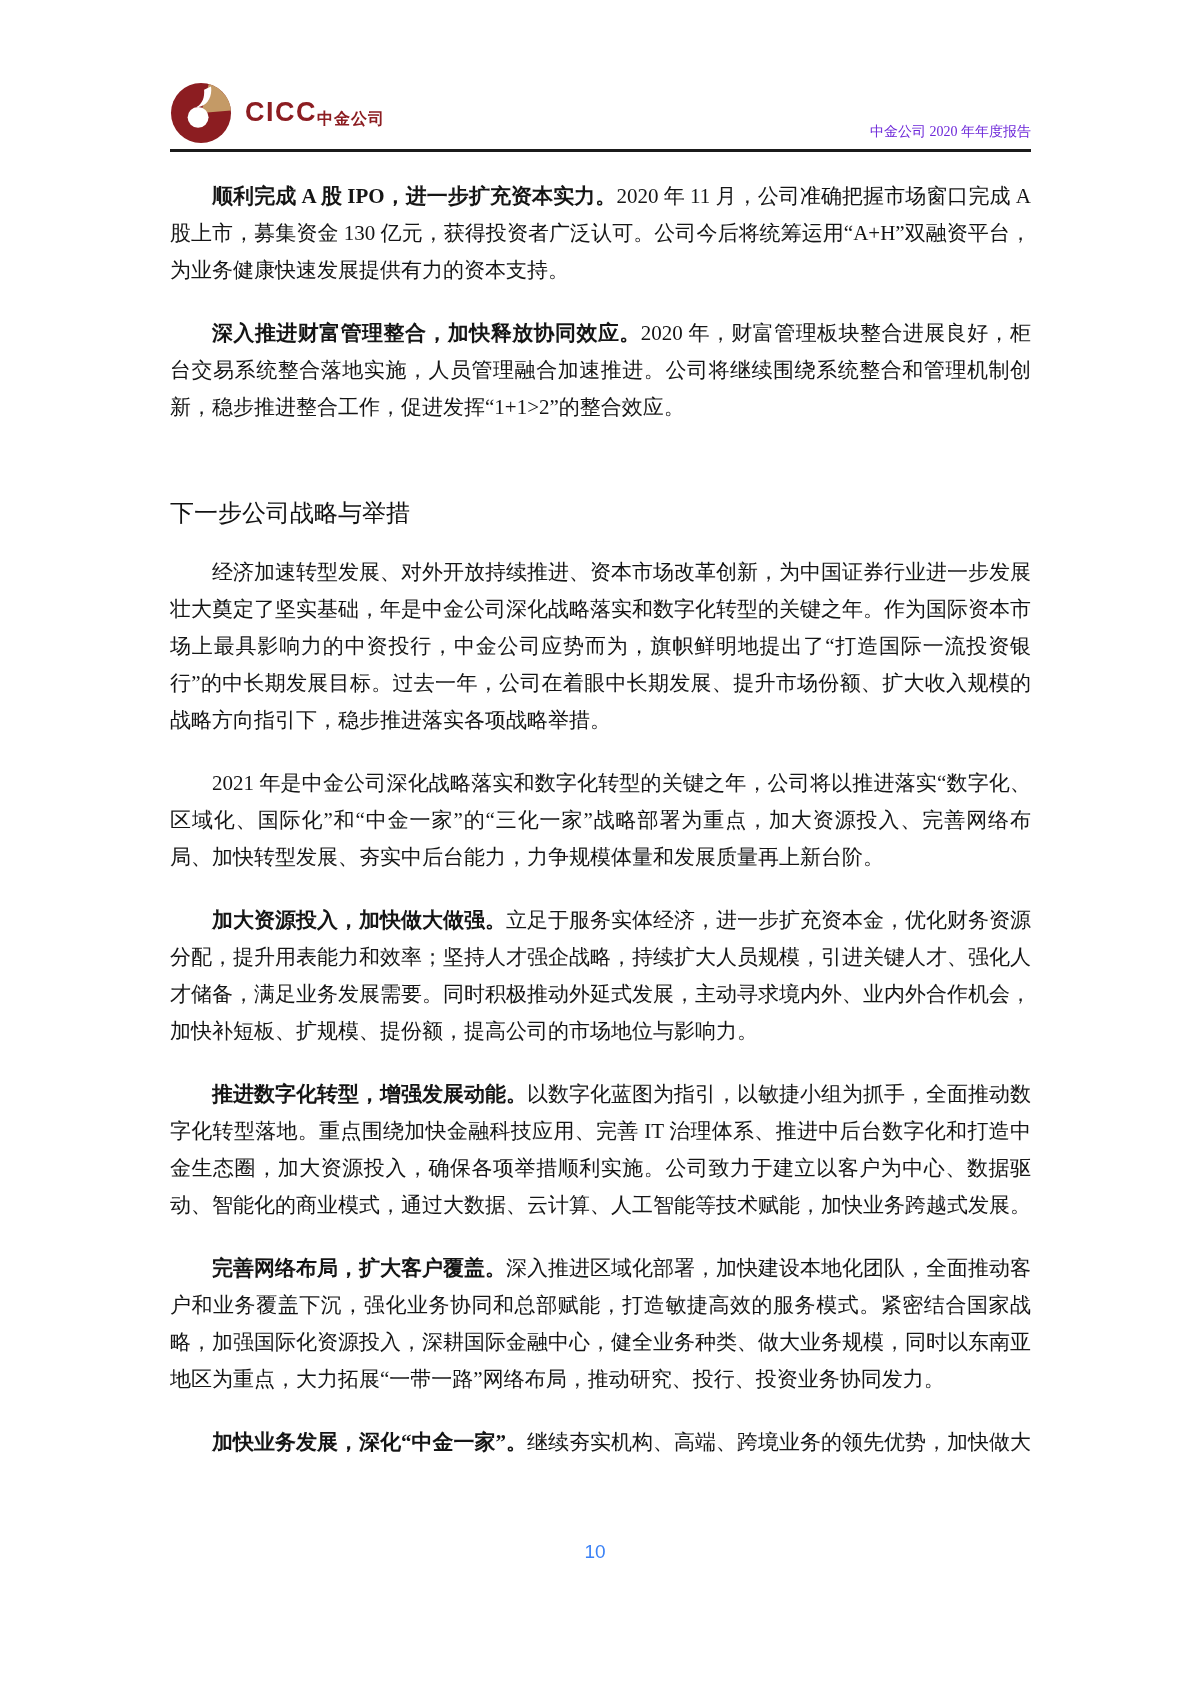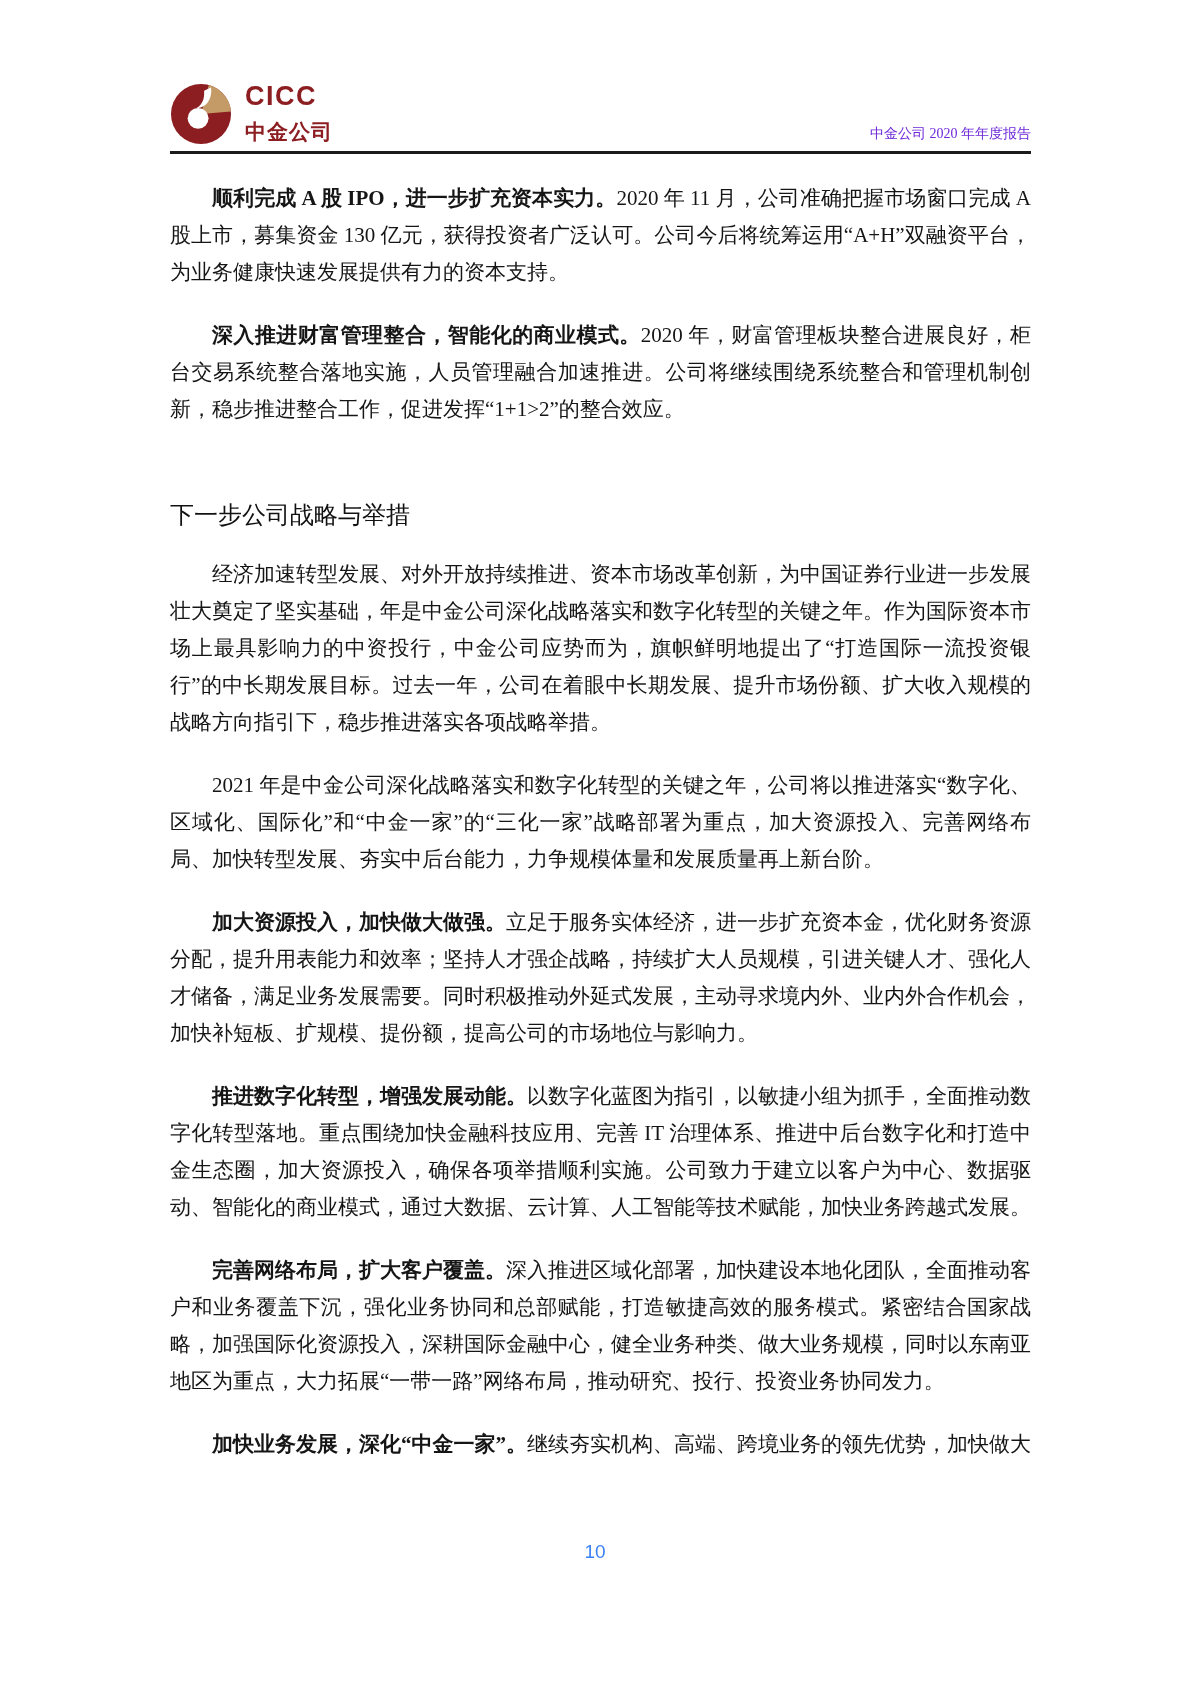--- a/index.html
+++ b/index.html
@@ -12,28 +12,28 @@
   }
   .content { position:absolute; left:170px; top:0; width:861px; }
 
   .header {
     padding-top:82px; padding-bottom:5px;
     border-bottom:3px solid #1b1b1b;
     display:flex; justify-content:space-between; align-items:flex-end;
   }
   .logo { display:flex; align-items:center; gap:13px; }
   .logo-mark { width:62px; height:62px; display:block; }
-  .logo-words { display:flex; flex-direction:column; line-height:1.08; }
+  .logo-words { display:flex; flex-direction:row; line-height:1.08;align-items:flex-end; }
   .logo-acronym {
     font-family:"Liberation Sans",sans-serif; font-weight:700;
     font-size:27px; letter-spacing:1.5px; color:var(--maroon);
   }
   .logo-company {
-    font-family:Liberation Mono, monospace; font-weight:700;
-    font-size:21px; letter-spacing:1px; color:var(--maroon);margin-top:12px;
+    font-family:Liberation Serif, serif; font-weight:700;
+    font-size:16px; letter-spacing:1px; color:var(--maroon);margin-top:12px;
   }
   .report-title { font-size:14px; color:#6d28d9; padding-bottom:3px; }
 
   .para {
     font-size:21px; line-height:37px;
     text-align:justify; text-indent:2em;
     margin-top:26px;
   }
   .para .lead { font-weight:700; }
   .section-heading {
@@ -63,21 +63,21 @@
         <span class="logo-acronym">CICC</span>
         <span class="logo-company">中金公司</span>
       </div>
     </div>
     <div class="report-title">中金公司 2020 年年度报告</div>
   </div>
 
   <p class="para"><span class="lead">顺利完成 A 股 IPO，进一步扩充资本实力。</span><span>2020 年 11 月，公司准确把握市场窗口完成 A 股上市，募集资金 130 亿元，获得投资者广泛认可。公司今后将统筹运用“A+H”双融资平台，为业务健康快速发展提供有力的资本支持。</span></p>
 
 
-  <p class="para"><span class="lead">深入推进财富管理整合，智能化的商业模式。</span><span>2020 年，财富管理板块整合进展良好，柜台交易系统整合落地实施，人员管理融合加速推进。公司将继续围绕系统整合和管理机制创新，稳步推进整合工作，促进发挥“1+1&gt;2”的整合效应。</span></p>
+  <p class="para"><span class="lead">深入推进财富管理整合，加快释放协同效应。</span><span>2020 年，财富管理板块整合进展良好，柜台交易系统整合落地实施，人员管理融合加速推进。公司将继续围绕系统整合和管理机制创新，稳步推进整合工作，促进发挥“1+1&gt;2”的整合效应。</span></p>
 
   <h2 class="section-heading">下一步公司战略与举措</h2>
 
   <p class="para"><span class="lead"></span><span>经济加速转型发展、对外开放持续推进、资本市场改革创新，为中国证券行业进一步发展壮大奠定了坚实基础，年是中金公司深化战略落实和数字化转型的关键之年。作为国际资本市场上最具影响力的中资投行，中金公司应势而为，旗帜鲜明地提出了“打造国际一流投资银行”的中长期发展目标。过去一年，公司在着眼中长期发展、提升市场份额、扩大收入规模的战略方向指引下，稳步推进落实各项战略举措。</span></p>
 
   <p class="para"><span class="lead"></span><span>2021 年是中金公司深化战略落实和数字化转型的关键之年，公司将以推进落实“数字化、区域化、国际化”和“中金一家”的“三化一家”战略部署为重点，加大资源投入、完善网络布局、加快转型发展、夯实中后台能力，力争规模体量和发展质量再上新台阶。</span></p>
 
 
   <p class="para"><span class="lead">加大资源投入，加快做大做强。</span><span>立足于服务实体经济，进一步扩充资本金，优化财务资源分配，提升用表能力和效率；坚持人才强企战略，持续扩大人员规模，引进关键人才、强化人才储备，满足业务发展需要。同时积极推动外延式发展，主动寻求境内外、业内外合作机会，加快补短板、扩规模、提份额，提高公司的市场地位与影响力。</span></p>
 

